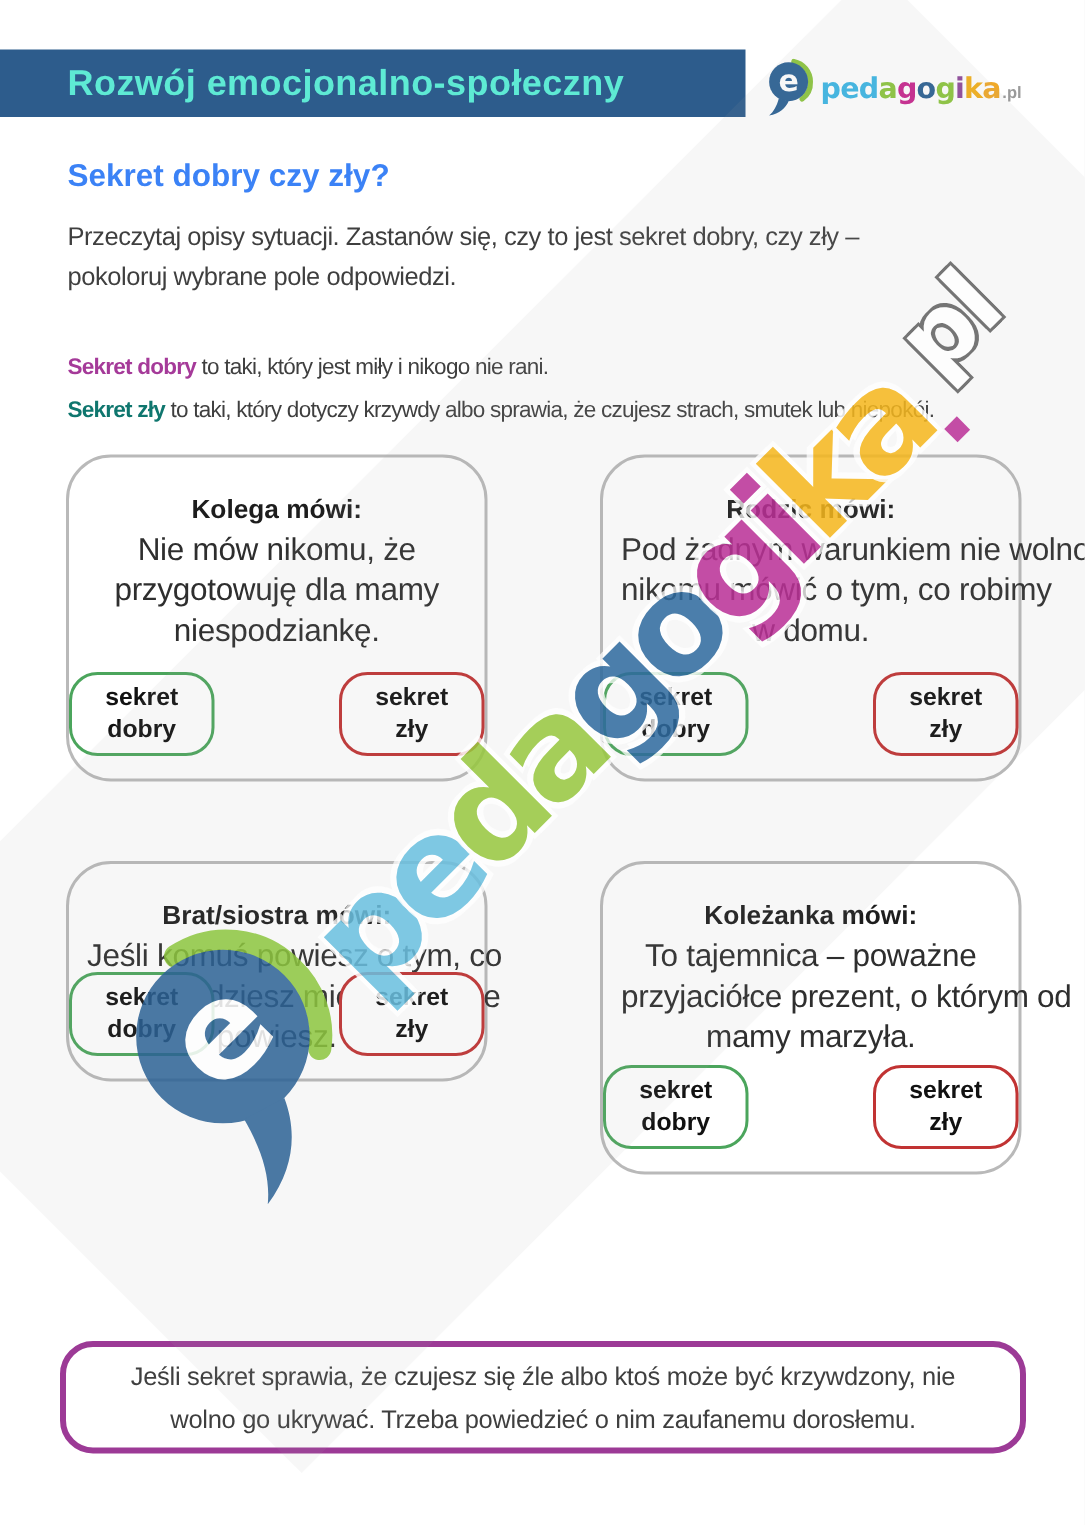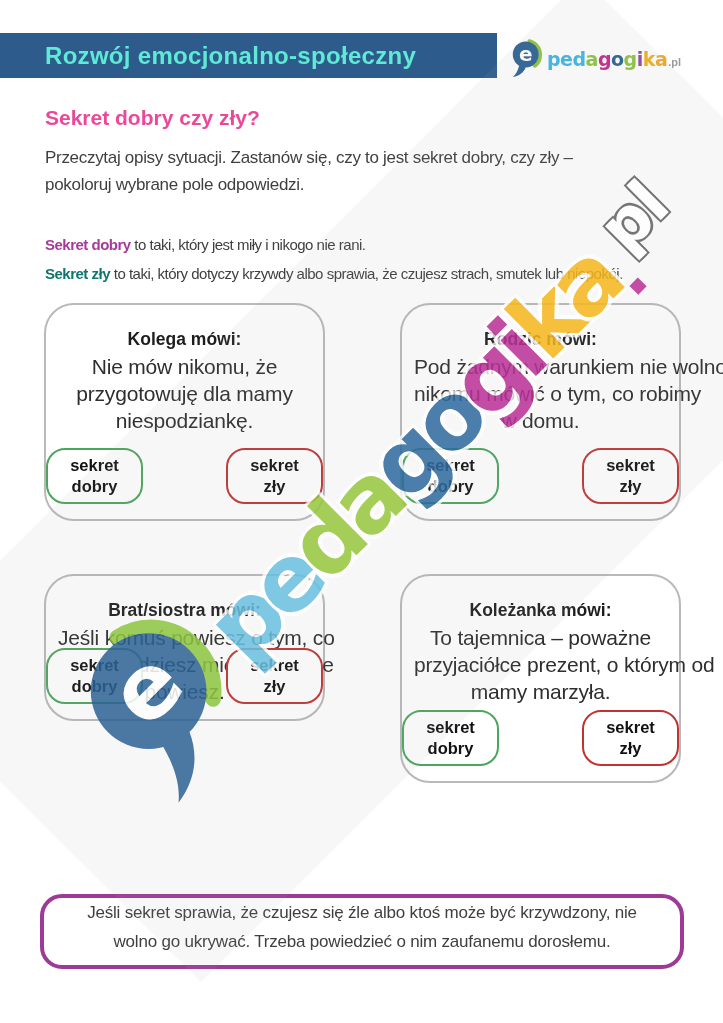--- a/index.html
+++ b/index.html
@@ -8,21 +8,21 @@
     background:#ffffff;font-family:"Liberation Sans",sans-serif;color:#3d3d3d;
   }
   
   .header-bar{position:absolute;left:0;top:33px;width:497px;height:45px;background:#2d5c8c;display:flex;align-items:center;}
   .header-title{color:#5eead4;font-weight:bold;font-size:24px;padding-left:45px;letter-spacing:.3px;white-space:nowrap;}
   .logo{position:absolute;left:511px;top:39px;display:flex;align-items:center;}
   .logo-icon{width:33px;height:40px;flex:none;}
   .logo-word{display:flex;font-size:19px;font-weight:bold;letter-spacing:-.5px;margin-left:3px;font-family:"DejaVu Sans",sans-serif;}
   .logo-tld{font-size:11px;font-weight:bold;color:#9a9a9a;margin-left:1px;margin-top:6px;}
   
-  .page-heading{position:absolute;left:45px;top:106px;margin:0;font-size:21px;font-weight:bold;color:#ec4899;}
+  .page-heading{position:absolute;left:45px;top:106px;margin:0;font-size:21px;font-weight:bold;color:#3b82f6;}
   .intro{position:absolute;left:45px;top:144px;width:650px;font-size:17px;letter-spacing:-.3px;line-height:27px;color:#3f3f3f;}
   .defs{position:absolute;left:45px;top:231px;}
   .def-line{white-space:nowrap;font-size:15px;letter-spacing:-.5px;line-height:28.5px;color:#3f3f3f;}
   .def-term-good{color:#a53a99;font-weight:bold;}
   .def-term-bad{color:#0f766e;font-weight:bold;}
   
   .card{position:absolute;width:281px;box-sizing:border-box;background:#fff;border:2px solid #b9b9b9;border-radius:30px;text-align:center;padding:21px 12px 0;}
   .card1{left:44px;top:303px;height:218px;}
   .card2{left:400px;top:303px;height:218px;}
   .card3{left:44px;top:574px;height:147px;}
@@ -31,21 +31,21 @@
   .card-body{font-size:21px;line-height:27px;letter-spacing:-.2px;color:#2e2e2e;}
   .card-body div{white-space:nowrap;}
   .card-answers{position:absolute;left:0;right:0;bottom:15px;display:flex;justify-content:space-between;gap:24px;}
   .answer-btn{width:97px;height:56px;box-sizing:border-box;border-radius:19px;background:#fff;
     font-family:inherit;font-weight:bold;font-size:16.5px;line-height:21px;color:#111;
     display:flex;flex-direction:column;align-items:center;justify-content:center;padding:0;cursor:pointer;}
   .answer-good{border:2.5px solid #4ba55c;}
   .answer-bad{border:2.5px solid #c13333;}
   
   .footer-note{position:absolute;left:40px;top:894px;width:644px;height:75px;box-sizing:border-box;
-    border:4px solid #9c3a96;border-radius:22px;background:#fff;display:flex;align-items:flex-start;justify-content:center;z-index:10;}
+    border:4px solid #9c3a96;border-radius:22px;background:#fff;display:flex;align-items:center;justify-content:center;z-index:10;}
   .footer-text{font-size:17px;letter-spacing:-.2px;line-height:29px;color:#3f3f3f;text-align:center;}
   .footer-text div{white-space:nowrap;}
   
   .wm-band{position:absolute;left:392px;top:480px;width:980px;height:440px;
     transform:translate(-50%,-50%) rotate(-45deg);background:rgba(170,170,170,.09);z-index:35;pointer-events:none;}
   .watermark{position:absolute;left:390px;top:478px;transform:translate(-50%,-50%) rotate(-45deg);
     display:flex;align-items:center;opacity:.85;z-index:40;pointer-events:none;}
   .wm-icon{width:150px;height:178px;flex:none;margin-right:4px;}
   .wm-word{display:flex;font-size:92px;font-weight:bold;letter-spacing:-7px;line-height:1;font-family:"DejaVu Sans",sans-serif;}
   .wm-word span{text-shadow:-3px -3px 0 rgba(255,255,255,.85),3px -3px 0 rgba(255,255,255,.85),-3px 3px 0 rgba(255,255,255,.85),3px 3px 0 rgba(255,255,255,.85);}

